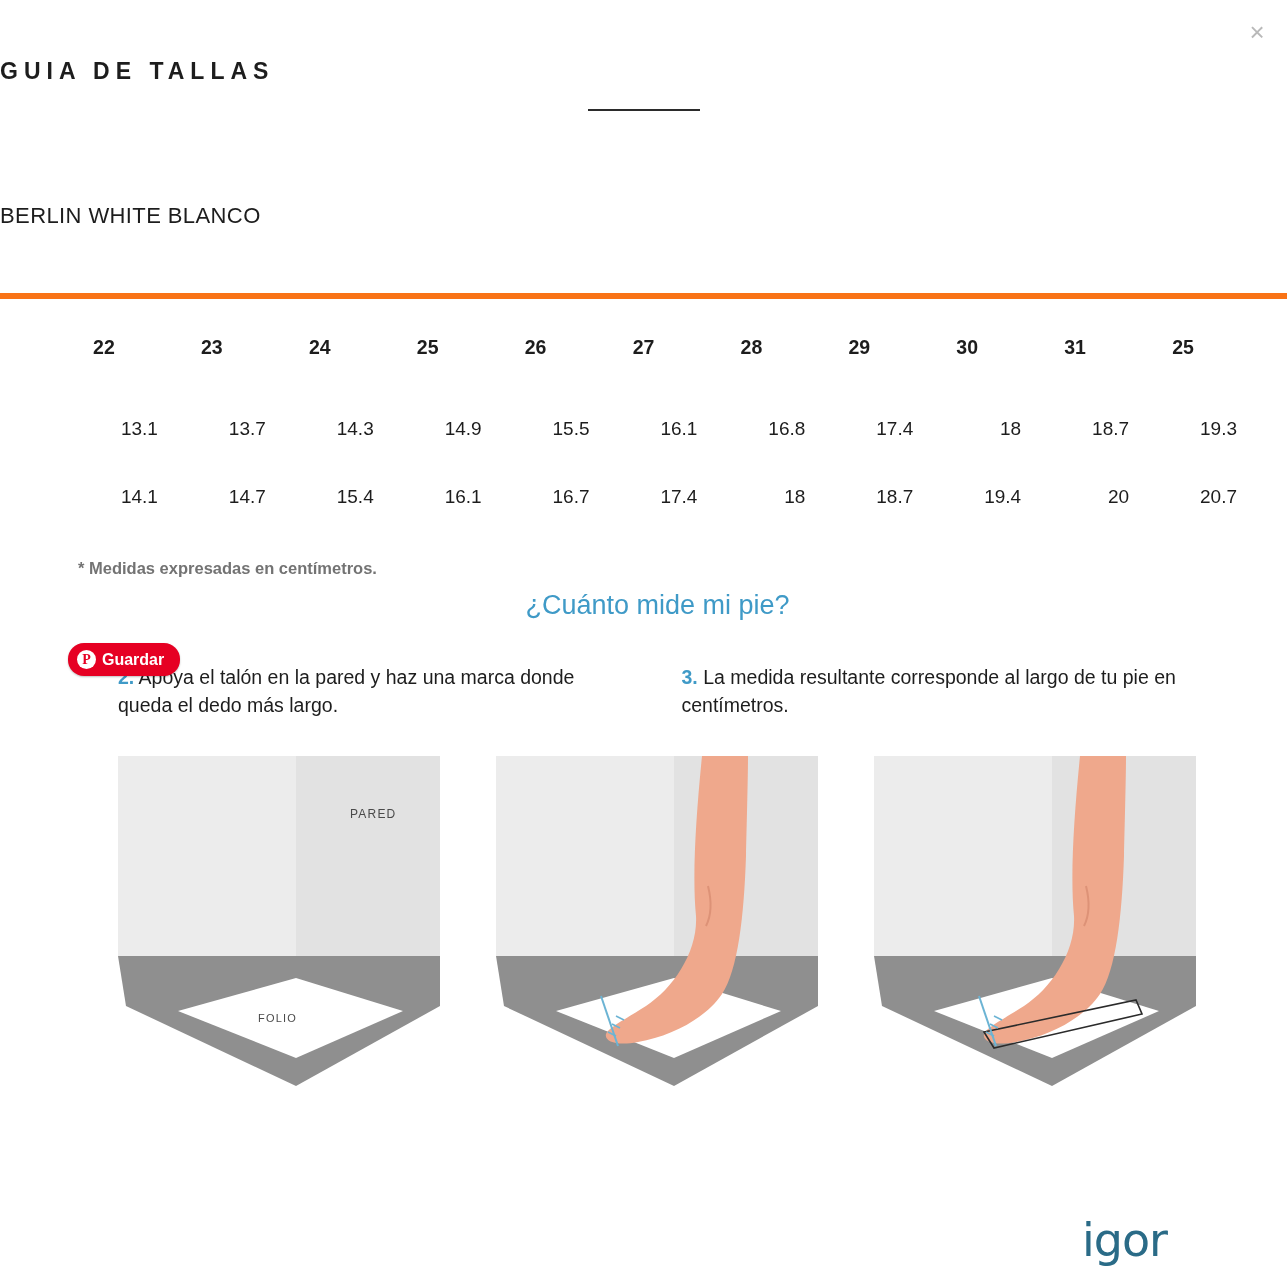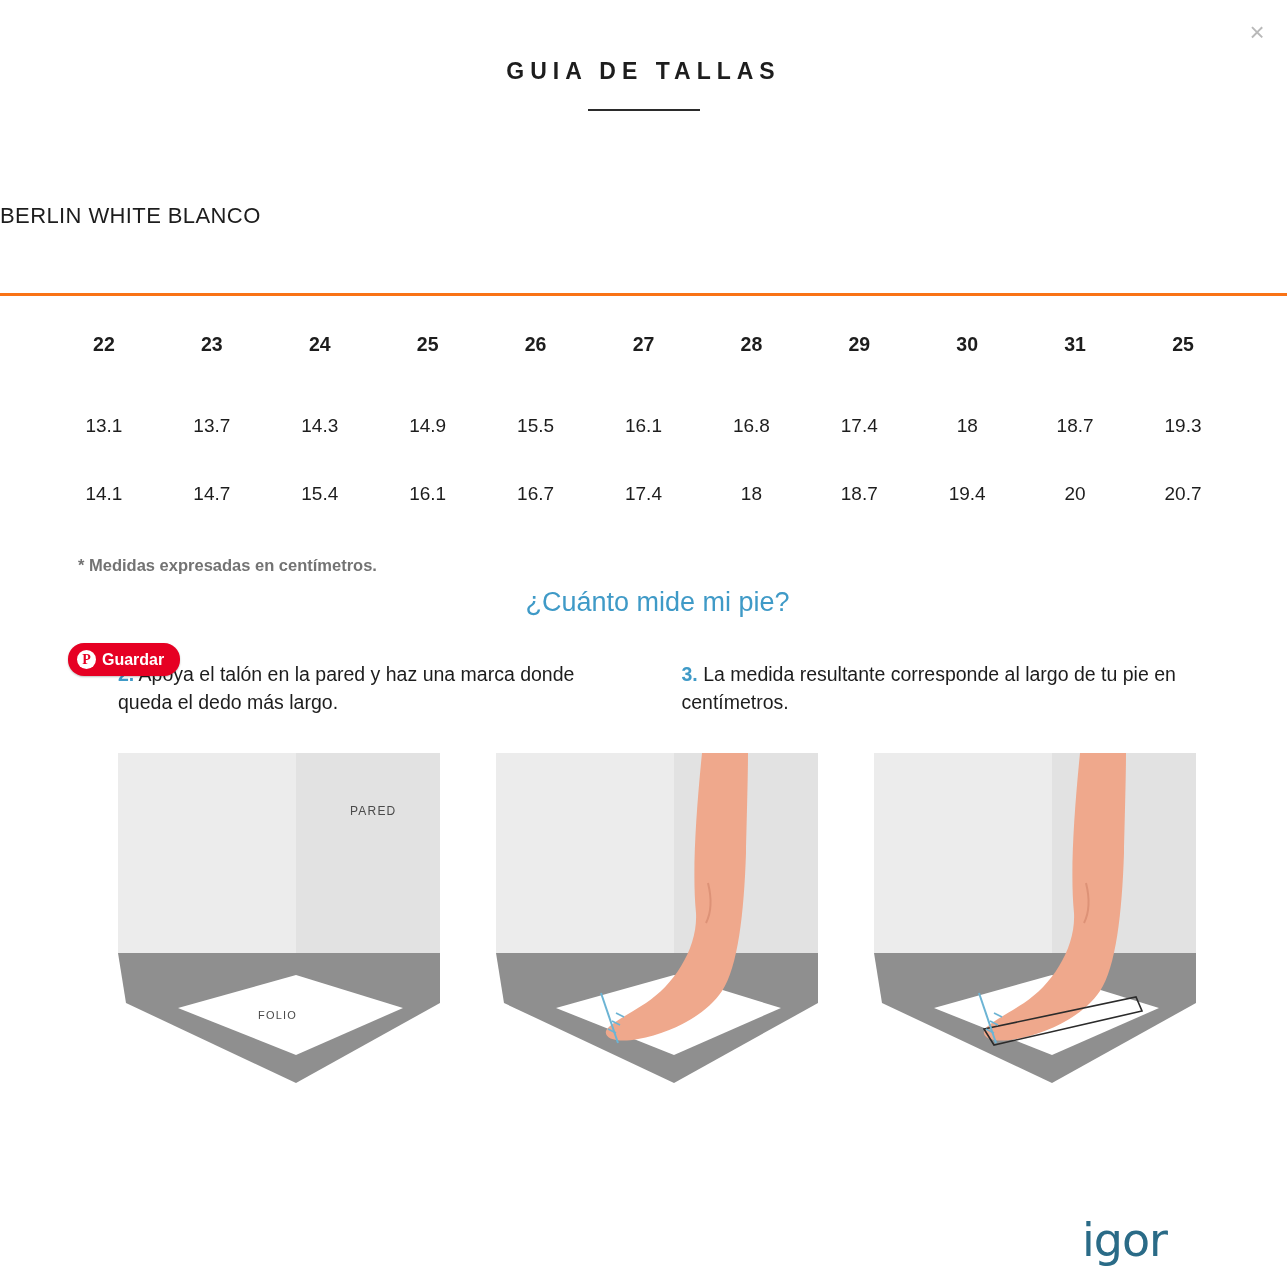--- a/index.html
+++ b/index.html
@@ -29,21 +29,21 @@
     height: 28px;
     color: #b9b9b9;
     font-size: 26px;
     line-height: 28px;
     text-align: center;
     cursor: pointer;
     font-family: "Liberation Sans", sans-serif;
     user-select: none;
   }
   .title {
-    text-align: center;
+    text-align: left;
     font-size: 23px;
     font-weight: 700;
     letter-spacing: 6px;
     color: #1d1d1d;
     padding-top: 58px;
   }
   .title-rule {
     width: 112px;
     height: 2px;
     background: #2b2b2b;
@@ -51,21 +51,21 @@
   }
   .product-name {
     text-align: left;
     font-size: 22px;
     color: #1d1d1d;
     margin-top: 92px;
     letter-spacing: 0.4px;
   }
   .table-wrap {
     margin-top: 64px;
-    border-top: 3px solid #f97316;
+    border-top: 6px solid #f97316;
     padding: 0 50px;
   }
   table.size-table {
     width: 100%;
     border-collapse: collapse;
     table-layout: fixed;
   }
   table.size-table td, table.size-table th {
     text-align: center;
     font-size: 19px;
@@ -75,20 +75,21 @@
   }
   table.size-table tr.head th {
     font-weight: 700;
     font-size: 19.5px;
     height: 96px;
     vertical-align: middle;
   }
   table.size-table tr.body td {
     height: 68px;
     vertical-align: middle;
+    text-align: right;
   }
   .footnote {
     font-size: 16.5px;
     font-weight: 700;
     color: #737373;
     margin-top: 28px;
     padding-left: 78px;
   }
   .pin-save {
     position: absolute;

